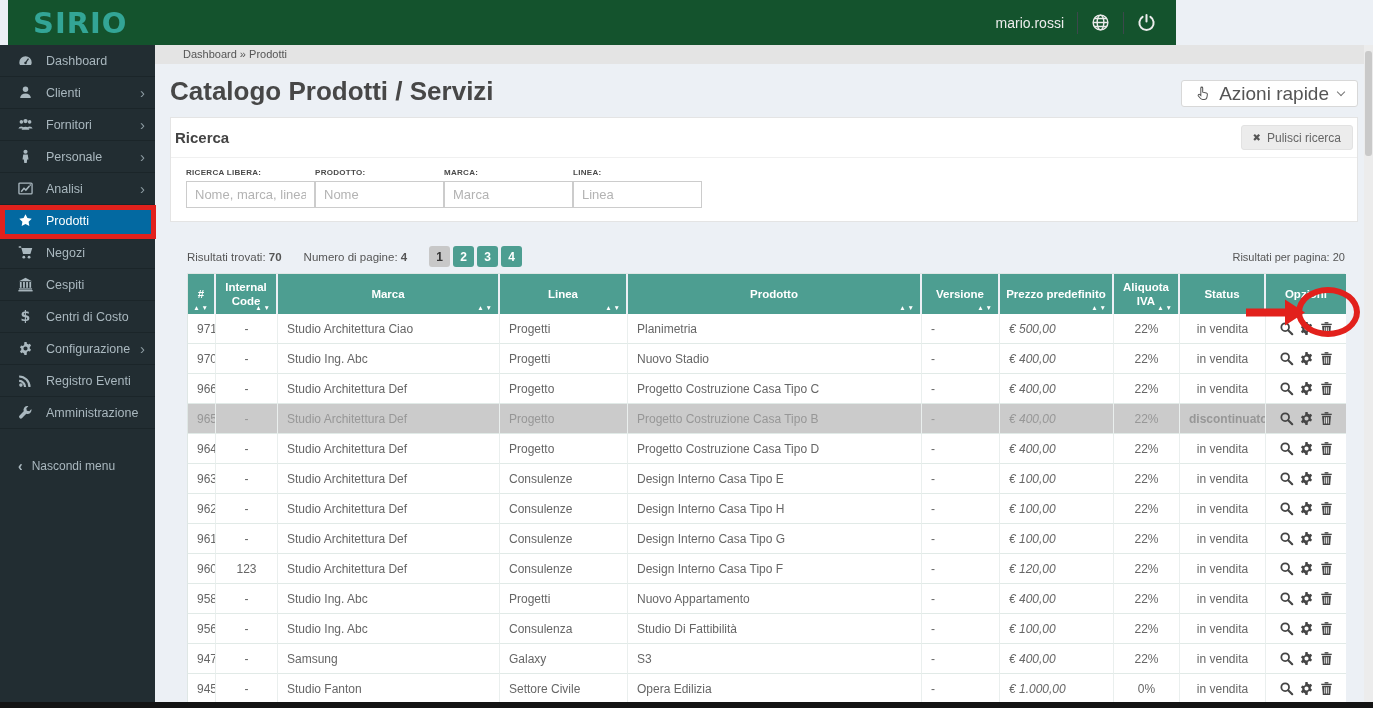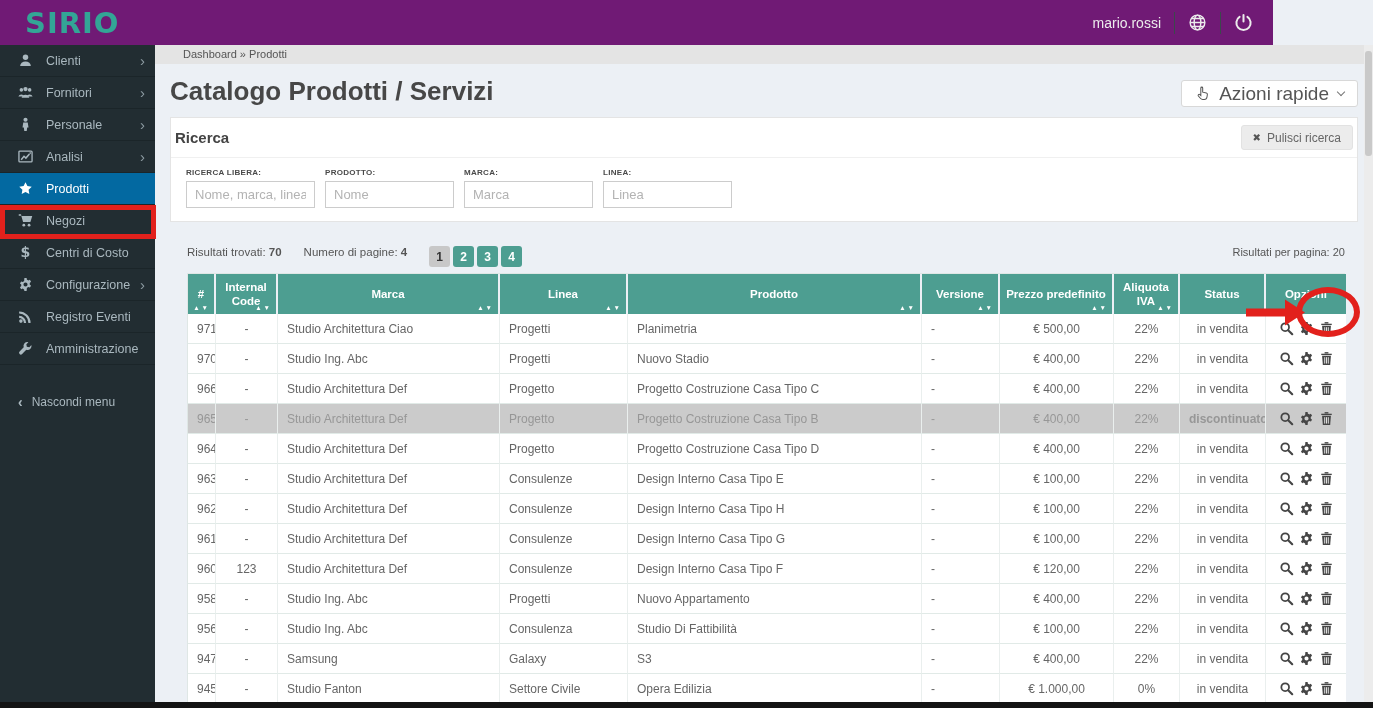--- a/index.html
+++ b/index.html
@@ -1,20 +1,20 @@
 <!DOCTYPE html>
 <html><head>
 <meta charset="utf-8">
 <style>
   * { box-sizing: border-box; }
   html,body{ margin:0; padding:0; width:1373px; height:708px; overflow:hidden;
     font-family:"Liberation Sans", sans-serif; background:#ecf0f5; position:relative; }
 
   
-  .topbar{ position:absolute; left:0; top:0; width:1273px; height:45px; background:#701a75;
+  .topbar{ position:absolute; left:8px; top:0; width:1168px; height:45px; background:#14532d;
     display:flex; align-items:center; z-index:6; }
   .logo{ width:155px; padding-left:25px; font-family:"DejaVu Sans", sans-serif;
     font-size:29px; font-weight:bold; color:#33a596; letter-spacing:1px; cursor:pointer; }
   .topbar-right{ margin-left:auto; display:flex; align-items:center; padding-right:20px; color:#ececec; }
   .username{ font-size:14px; cursor:pointer; }
   .tb-sep{ width:1px; height:22px; background:#3c484c; margin:0 13px; }
   .tb-icon{ width:19px; height:19px; color:#ececec; cursor:pointer; display:inline-flex; }
   .tb-icon svg{ width:100%; height:100%; }
 
   
@@ -44,49 +44,49 @@
   .dda{ width:6px; height:6px; border-right:1.6px solid #777; border-bottom:1.6px solid #777;
     transform:rotate(45deg); margin-top:-3px; }
 
   .panel{ margin:4px 15px 0 15px; background:#fff; border:1px solid #e4e4e4; }
   .panel-head{ display:flex; align-items:center; padding:7px 4px; border-bottom:1px solid #f0f0f0; }
   .panel-title{ font-size:15px; font-weight:bold; color:#444; }
   .clear-btn{ margin-left:auto; background:#ececec; border:1px solid #e2e2e2; border-radius:3px;
     height:25px; padding:0 11px; display:flex; align-items:center; gap:6px; font-size:12px;
     color:#666; cursor:pointer; }
   .clear-btn .x{ font-size:10px; color:#555; }
-  .panel-body{ padding:10px 15px 13px 15px; display:flex; gap:10px; }
+  .panel-body{ padding:10px 15px 13px 15px; display:flex; gap:0; }
   .field{ display:flex; flex-direction:column; width:129px; }
   .field label{ font-size:8px; font-weight:bold; color:#4a4a4a; letter-spacing:.3px; margin-bottom:4px; }
   .field input{ height:27px; border:1px solid #ccc; padding:0 8px; font-size:13px; color:#333;
     font-family:"Liberation Sans", sans-serif; outline:none; background:#fff; }
   .field input::placeholder{ color:#b3b3b3; }
 
-  .results-row{ display:flex; margin:24px 28px 6px 32px; font-size:11.5px; color:#555; height:21px; }
+  .results-row{ display:flex; align-items:center; margin:24px 28px 6px 32px; font-size:11.5px; color:#555; height:21px; }
   .results-row b{ font-weight:bold; }
   .res-chunk{ margin-right:22px; }
   .pagebtns{ display:flex; gap:3px; }
   .pagebtn{ width:21px; height:21px; border-radius:3px; background:#4d9e91; color:#fff;
     font-size:12px; font-weight:bold; display:flex; align-items:center; justify-content:center; cursor:pointer; }
   .pagebtn.active{ background:#c8c8c8; color:#333; }
   .perpage{ margin-left:auto; font-size:11px; color:#555; }
 
   .table-wrap{ margin:0 28px 0 32px; border:1px solid #dfe7e5; }
   table{ width:100%; border-collapse:separate; border-spacing:0; table-layout:fixed; }
   thead th{ background:#4d9e91; color:#fff; font-weight:bold; font-size:11.5px; height:40px;
     position:relative; border-right:2px solid #ecf0f5; vertical-align:middle; text-align:center;
     padding:2px 6px; line-height:1.25; }
   thead th:last-child{ border-right:none; }
   thead th .sort{ position:absolute; right:4px; bottom:2px; font-size:6.5px; letter-spacing:2px;
     color:#fff; cursor:pointer; }
   tbody td{ background:#fff; border-bottom:1px solid #e1eae7; border-right:1px solid #eaefee;
     height:30px; padding:0 9px; font-size:12px; color:#666; overflow:hidden; white-space:nowrap; }
   tbody td:last-child{ border-right:none; }
   td.center{ text-align:center; }
-  td.right{ text-align:center; }
+  td.right{ text-align:left;font-style:italic; }
   tr.disc td{ background:#cbcbcb; color:#979797; }
   tr.disc td.status{ font-weight:bold; }
   .opts{ display:flex; align-items:center; justify-content:center; gap:5px; color:#454545; }
   .opt-icon{ width:15px; height:15px; display:inline-flex; cursor:pointer; }
   .opt-icon svg{ width:100%; height:100%; }
   tr.partial td{ height:11px; border-bottom:none; }
 
   
   .scroll-rail{ position:absolute; right:0; top:45px; width:9px; height:663px; background:#ececec; z-index:7; }
   .scroll-thumb{ position:absolute; right:1px; top:6px; width:7px; height:105px; background:#c9c9c9; border-radius:3px; }
@@ -120,20 +120,30 @@
           <path d="M4.7 3.3a6 6 0 1 0 6.6 0"></path>
         </svg>
     </span>
   </div>
 </div>
 
 <div class="sidebar">
   <div id="side-list">
       <div class="side-item">
         <span class="icon">
+          <svg viewBox="0 0 16 16">
+            <path d="M8 3.4A6.6 6.6 0 0 0 1.4 10c0 1 .3 2 .8 2.8h11.6c.5-.8.8-1.8.8-2.8A6.6 6.6 0 0 0 8 3.4z" fill="currentColor"></path>
+            <path d="M8 10.6 11.2 6" stroke="#222d32" stroke-width="1.3"></path>
+            <circle cx="8" cy="10.6" r="1.3" fill="#222d32"></circle>
+          </svg>
+        </span>
+        <span class="lbl">Dashboard</span>
+      </div>
+      <div class="side-item">
+        <span class="icon">
           <svg viewBox="0 0 16 16" fill="currentColor">
             <circle cx="8" cy="4.5" r="2.9"></circle>
             <path d="M2.3 13.8a5.7 4.8 0 0 1 11.4 0z"></path>
           </svg>
         </span>
         <span class="lbl">Clienti</span>
         <span class="chev">›</span>
       </div>
       <div class="side-item">
         <span class="icon">
@@ -180,20 +190,34 @@
       </div>
       <div class="side-item">
         <span class="icon">
           <svg viewBox="0 0 16 16" fill="currentColor">
             <path d="M.8 1.4h2.4l.5 1.8h11.5l-2 6.5H5.4L3.5 2.8H.8z"></path>
             <circle cx="6.2" cy="13" r="1.5"></circle>
             <circle cx="11.8" cy="13" r="1.5"></circle>
           </svg>
         </span>
         <span class="lbl">Negozi</span>
+      </div>
+      <div class="side-item">
+        <span class="icon">
+          <svg viewBox="0 0 16 16" fill="currentColor">
+            <path d="M8 .8 15 4.4H1z"></path>
+            <rect x="2" y="5.3" width="1.9" height="6.2"></rect>
+            <rect x="5.4" y="5.3" width="1.9" height="6.2"></rect>
+            <rect x="8.7" y="5.3" width="1.9" height="6.2"></rect>
+            <rect x="12.1" y="5.3" width="1.9" height="6.2"></rect>
+            <rect x="1" y="12.1" width="14" height="1.3"></rect>
+            <rect x=".4" y="13.9" width="15.2" height="1.5"></rect>
+          </svg>
+        </span>
+        <span class="lbl">Cespiti</span>
       </div>
       <div class="side-item">
         <span class="icon">
           <svg viewBox="0 0 16 16">
             <text x="8" y="13" font-size="15" font-weight="bold" text-anchor="middle" fill="currentColor" font-family="DejaVu Sans, sans-serif">$</text>
           </svg>
         </span>
         <span class="lbl">Centri di Costo</span>
       </div>
       <div class="side-item">

